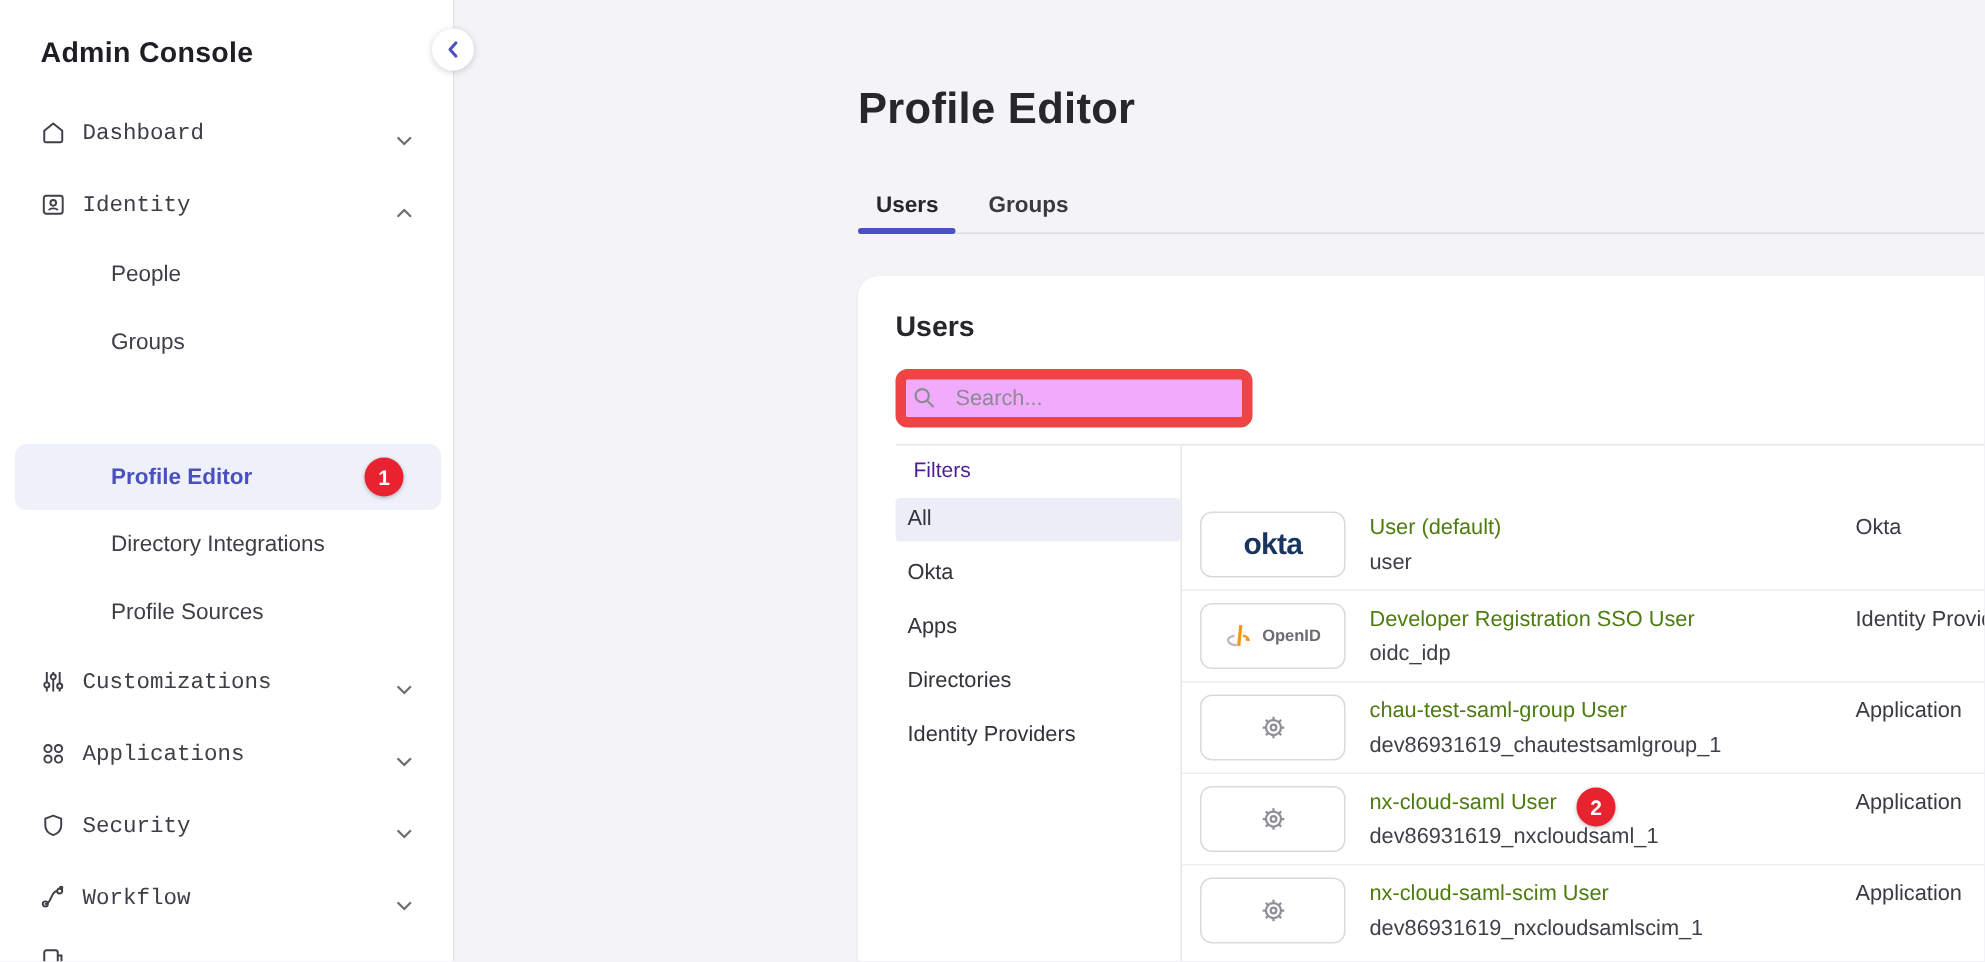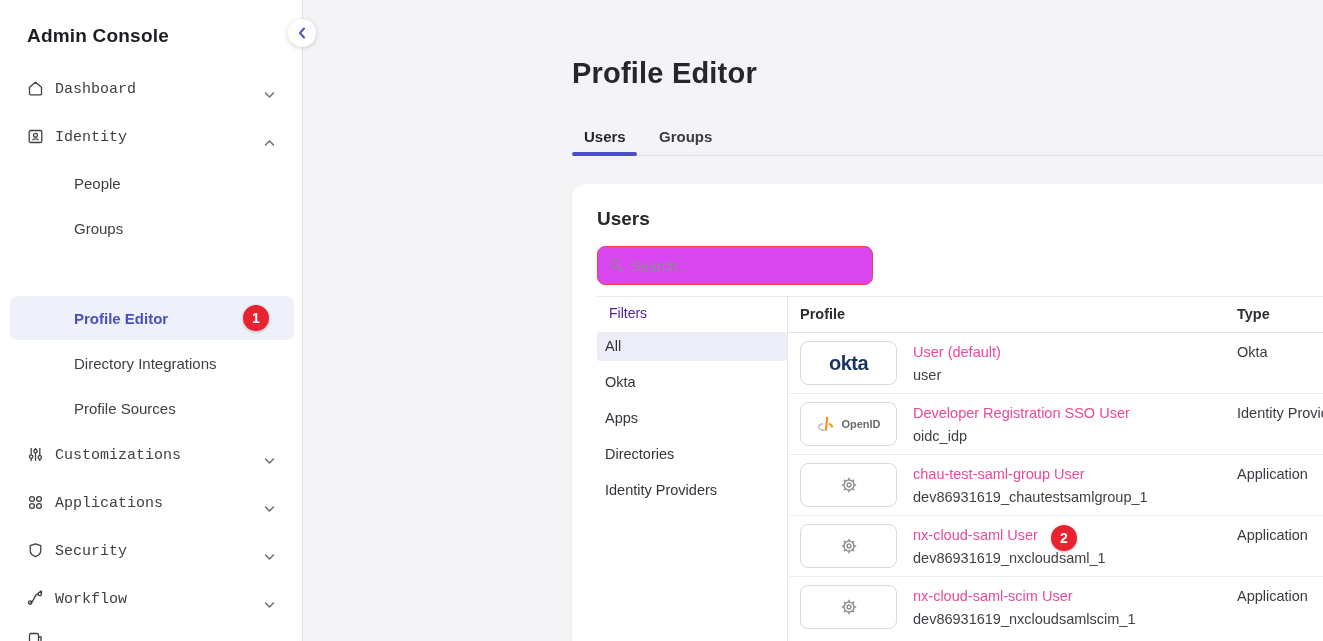--- a/index.html
+++ b/index.html
@@ -80,23 +80,23 @@
     position:absolute; left:572px; top:184px; width:751px; height:457px;
     background:#fff; border-radius:14px 0 0 0;
     box-shadow:0 1px 3px rgba(0,0,0,.06);
   }
   .card-heading {
     position:absolute; left:25px; top:24px; font-size:19px;
     font-weight:700; color:#26262b;
   }
   .search-wrap { position:absolute; left:25px; top:62px; width:238px; height:39px; }
   .search-input {
-    width:276px; height:39px; border:1px solid #ef4444; border-radius:8px;
+    width:238px; height:39px; border:7px solid #ef4444; border-radius:8px;
     padding:0 10px 0 33px; font-size:14.5px; color:#33333a; outline:none;
-    font-family:"Liberation Sans", sans-serif; background:#d946ef;
+    font-family:"Liberation Sans", sans-serif; background:#f0abfc;
   }
   .search-input::placeholder { color:#8b8b93; }
   .search-icon { position:absolute; left:11px; top:11px; width:16px; height:16px; pointer-events:none; }
   .section-top { position:absolute; left:25px; right:0; top:112px; border-top:1px solid #e7e7ea; }
   
   .filters { position:absolute; left:25px; top:112px; width:190px; bottom:0; }
   .filters-label {
     position:absolute; left:12px; top:9px; font-size:14px; font-weight:400;
     color:#4c1d95;
   }
@@ -122,21 +122,21 @@
   .trow { position:absolute; left:0; right:0; height:61px; border-bottom:1px solid #ededf0; cursor:pointer; }
   .logo-box {
     position:absolute; left:13px; top:8px; width:97px; height:44px;
     border:1px solid #dadade; border-radius:8px; background:#fff;
     display:flex; align-items:center; justify-content:center; gap:5px;
   }
   .okta-logo { font-size:20px; font-weight:700; color:#19355f; letter-spacing:-.5px; }
   .openid-text { font-size:11px; font-weight:700; color:#6b6b72; }
   .row-link {
     position:absolute; left:126px; top:11px; font-size:14.5px;
-    color:#ec4899; text-decoration:none; cursor:pointer;text-align:center;
+    color:#4d7c0f; text-decoration:none; cursor:pointer;text-align:center;
   }
   .row-sub { position:absolute; left:126px; top:34px; font-size:14.5px; color:#3f3f45;text-align:right; }
   .row-type { position:absolute; left:450px; top:11px; font-size:14.5px; color:#3a3a41; white-space:nowrap; }
   .badge-2 { position:absolute; left:264px; top:9px; }
 </style>
 </head>
 <body>
 
 <div class="container">
 
@@ -298,24 +298,20 @@
       <div class="filter-item active" style="top:36px">All</div>
       <div class="filter-item" style="top:72px">Okta</div>
       <div class="filter-item" style="top:108px">Apps</div>
       <div class="filter-item" style="top:144px">Directories</div>
       <div class="filter-item" style="top:180px">Identity Providers</div>
     </div>
 
     <div class="v-divider"></div>
 
     <div class="table">
-      <div class="thead">
-        <span class="th th-profile">Profile</span>
-        <span class="th th-type">Type</span>
-      </div>
 
       <div class="trow" style="top:37px">
         <span class="logo-box">
           <span class="okta-logo">okta</span>
         </span>
         <a class="row-link">User (default)</a>
         <span class="row-sub">user</span>
         <span class="row-type">Okta</span>
       </div>
 

